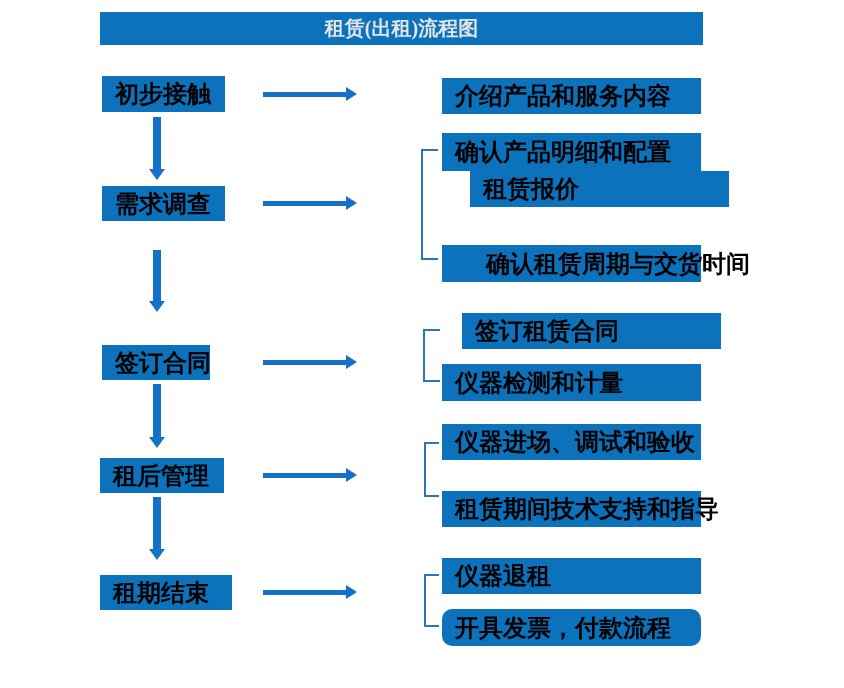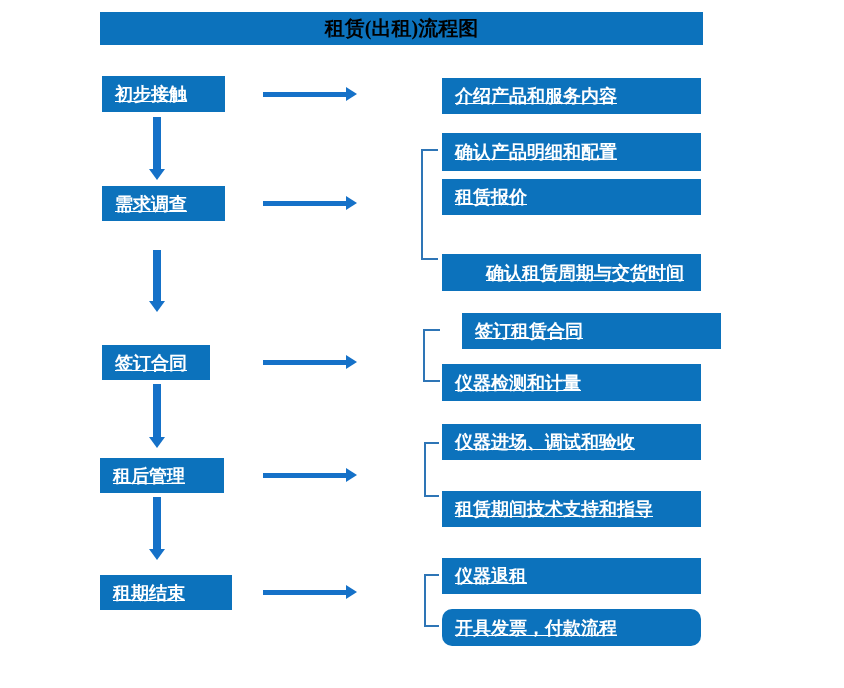--- a/index.html
+++ b/index.html
@@ -6,55 +6,54 @@
   .canvas{
     position:relative;
     width:844px;height:688px;
     background:#ffffff;
     overflow:hidden;
     font-family:"Liberation Serif","DejaVu Serif",serif;
   }
   .box{
     position:absolute;
     background:var(--box-blue,#0C72BC);
-    color:#ffffff;
+    color:#000000;
     font-weight:bold;
-    font-size:18px;
+    font-size:24px;
     line-height:1;
     display:flex;
     align-items:center;
     padding-left:13px;
     box-sizing:border-box;
     white-space:nowrap;
-    text-decoration:underline;
   }
   .title-bar{
     position:absolute;
     left:100px;top:12px;width:603px;height:33px;
     background:var(--box-blue,#0C72BC);
-    color:#000000;
+    color:#e5e5e5;
     font-weight:bold;
     font-size:20px;
     display:flex;
     align-items:center;
     justify-content:center;
     white-space:nowrap;
   }
   
   .s1{left:102px;top:76px;width:123px;height:36px;}
   .s2{left:102px;top:186px;width:123px;height:35px;}
   .s3{left:102px;top:345px;width:108px;height:35px;}
   .s4{left:100px;top:458px;width:124px;height:35px;}
   .s5{left:100px;top:575px;width:132px;height:35px;}
   
   .detail{left:442px;width:259px;height:36px;}
   .d1{top:78px;}
   .d2{top:133px;height:38px;}
-  .d3{top:179px;}
-  .d4{top:254px;height:37px;padding-left:44px;}
+  .d3{top:171px;margin-left:28px;}
+  .d4{top:245px;height:37px;padding-left:44px;}
   .d5{top:313px;margin-left:20px;}
   .d6{top:364px;height:37px;}
   .d7{top:424px;}
   .d8{top:491px;}
   .d9{top:558px;}
   .d10{top:609px;height:37px;border-radius:10px;}
   
   .harrow{position:absolute;left:263px;width:94px;height:14px;}
   .harrow .shaft{position:absolute;left:0;top:4.5px;height:5px;width:84px;background:var(--arrow-blue,#1571C8);}
   .harrow .head{position:absolute;left:83px;top:0;width:0;height:0;

